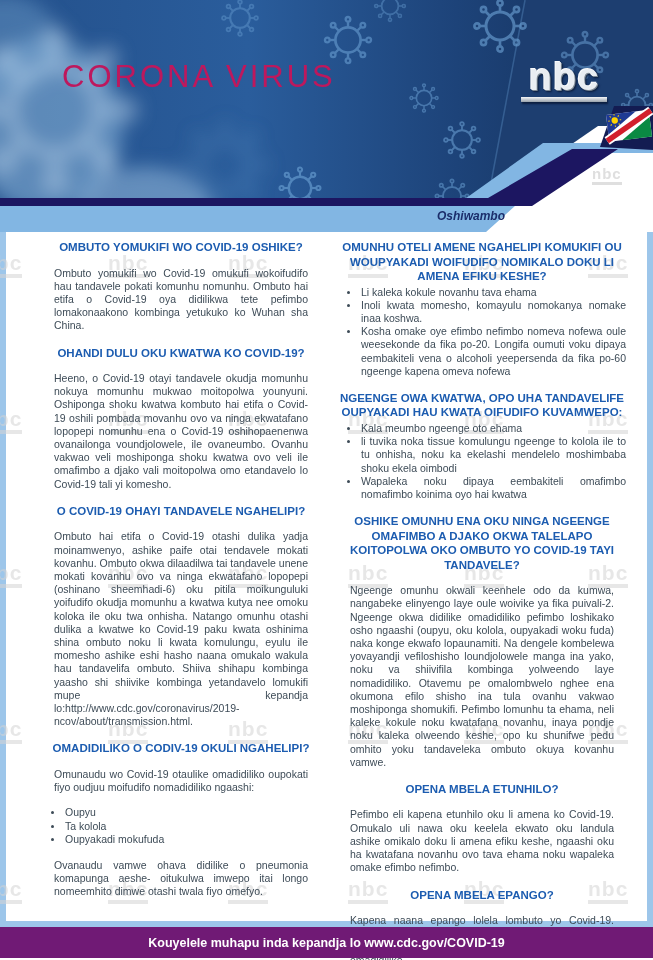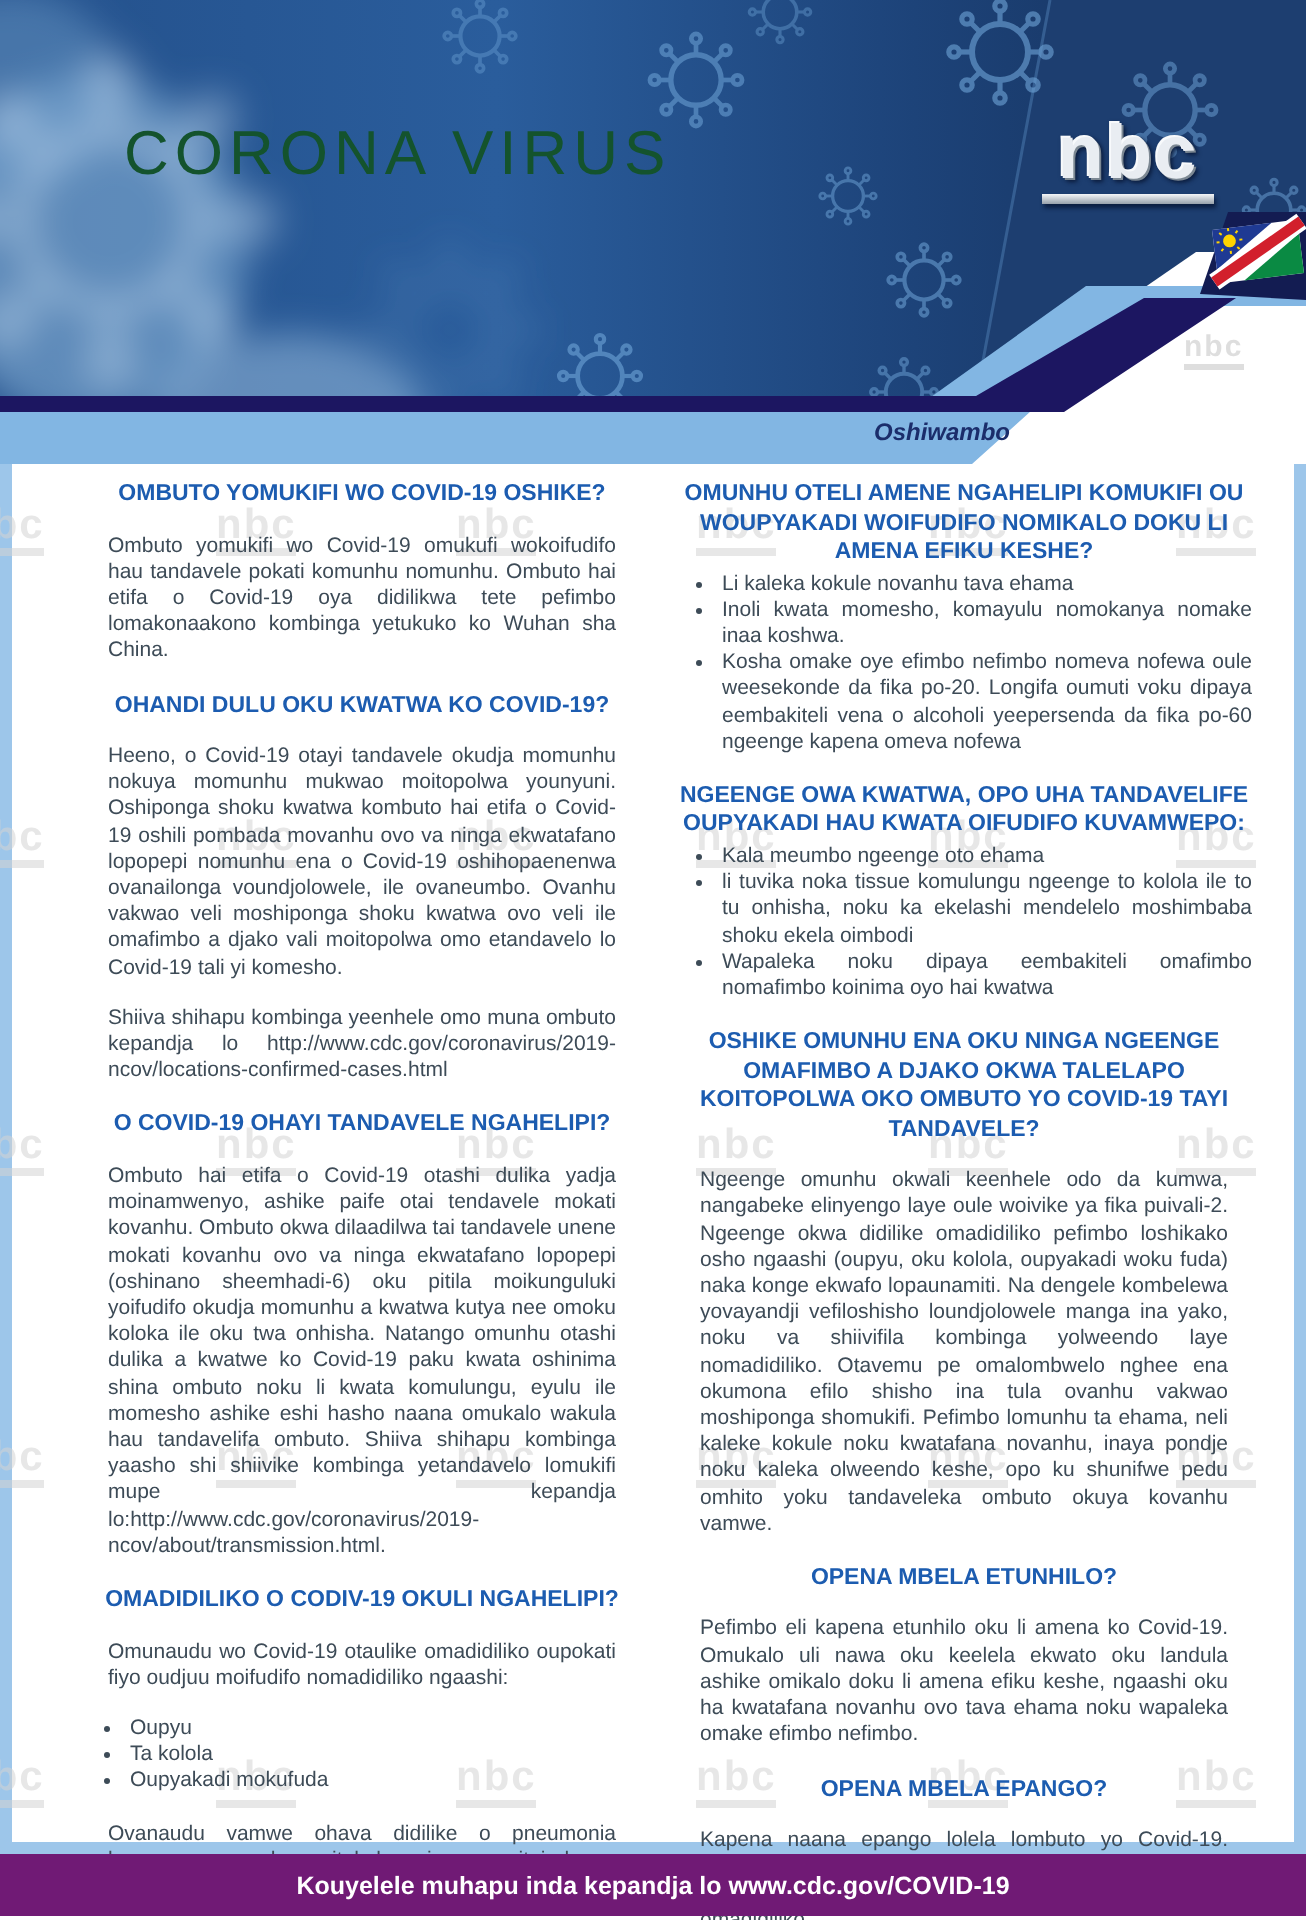--- a/index.html
+++ b/index.html
@@ -3,21 +3,21 @@
 <meta charset="utf-8">
 <style>
   html,body{margin:0;padding:0;}
   body{width:653px;height:960px;position:relative;overflow:hidden;background:#ffffff;
        font-family:"Liberation Sans", sans-serif;}
   .page{position:absolute;inset:0;width:653px;height:960px;}
 
   
   .header{position:absolute;left:0;top:0;width:653px;height:232px;}
   .header svg{position:absolute;left:0;top:0;}
-  .title{position:absolute;left:62px;top:60px;color:#14532d;z-index:5;}
+  .title{position:absolute;left:62px;top:60px;color:#be185d;z-index:5;}
   .title .l1{font-size:31px;letter-spacing:3px;font-weight:400;line-height:34px;white-space:nowrap;}
   .title .l2{font-size:31px;letter-spacing:3px;font-weight:400;line-height:34px;margin-top:9px;white-space:nowrap;}
   .nbc-logo{position:absolute;left:521px;top:58px;width:86px;text-align:center;z-index:6;}
   .nbc-logo .txt{font-weight:bold;font-size:38px;line-height:38px;letter-spacing:1px;color:#e9edf2;
      text-shadow:-1px -1px 0 #f8fafc,1px 1px 0 #7c8893,2px 2px 2px rgba(8,22,52,.85),0 0 2px rgba(8,22,52,.6);}
   .nbc-logo .bar{height:5px;margin-top:1px;background:linear-gradient(#f4f6f8,#97a1ab);
      box-shadow:1px 2px 2px rgba(8,22,52,.8);}
   .lang{position:absolute;left:437px;top:209px;z-index:7;font-size:12px;font-weight:bold;
         font-style:italic;color:#1b2d6b;}
 
@@ -216,21 +216,20 @@
 
   <div class="cols">
     <div class="col-left">
         <div class="section">
           <h3>OMBUTO YOMUKIFI WO COVID-19 OSHIKE?</h3>
           <p>Ombuto yomukifi wo Covid-19 omukufi wokoifudifo hau tandavele pokati komunhu nomunhu. Ombuto hai etifa o Covid-19 oya didilikwa tete pefimbo lomakonaakono kombinga yetukuko ko Wuhan sha China.</p>
         </div>
         <div class="section">
           <h3>OHANDI DULU OKU KWATWA KO COVID-19?</h3>
           <p>Heeno, o Covid-19 otayi tandavele okudja momunhu nokuya momunhu mukwao moitopolwa younyuni. Oshiponga shoku kwatwa kombuto hai etifa o Covid-19 oshili pombada movanhu ovo va ninga ekwatafano lopopepi nomunhu ena o Covid-19 oshihopaenenwa ovanailonga voundjolowele, ile ovaneumbo. Ovanhu vakwao veli moshiponga shoku kwatwa ovo veli ile omafimbo a djako vali moitopolwa omo etandavelo lo Covid-19 tali yi komesho.</p>
-          <p>Shiiva shihapu kombinga yeenhele omo muna ombuto kepandja lo http://www.cdc.gov/coronavirus/2019-ncov/locations-confirmed-cases.html</p>
         </div>
         <div class="section">
           <h3>O COVID-19 OHAYI TANDAVELE NGAHELIPI?</h3>
           <p>Ombuto hai etifa o Covid-19 otashi dulika yadja moinamwenyo, ashike paife otai tendavele mokati kovanhu. Ombuto okwa dilaadilwa tai tandavele unene mokati kovanhu ovo va ninga ekwatafano lopopepi (oshinano sheemhadi-6) oku pitila moikunguluki yoifudifo okudja momunhu a kwatwa kutya nee omoku koloka ile oku twa onhisha. Natango omunhu otashi dulika a kwatwe ko Covid-19 paku kwata oshinima shina ombuto noku li kwata komulungu, eyulu ile momesho ashike eshi hasho naana omukalo wakula hau tandavelifa ombuto. Shiiva shihapu kombinga yaasho shi shiivike kombinga yetandavelo lomukifi mupe kepandja lo:http://www.cdc.gov/coronavirus/2019-ncov/about/transmission.html.</p>
         </div>
         <div class="section">
           <h3>OMADIDILIKO O CODIV-19 OKULI NGAHELIPI?</h3>
           <p>Omunaudu wo Covid-19 otaulike omadidiliko oupokati fiyo oudjuu moifudifo nomadidiliko ngaashi:</p>
           <ul>
             <li>Oupyu</li>

